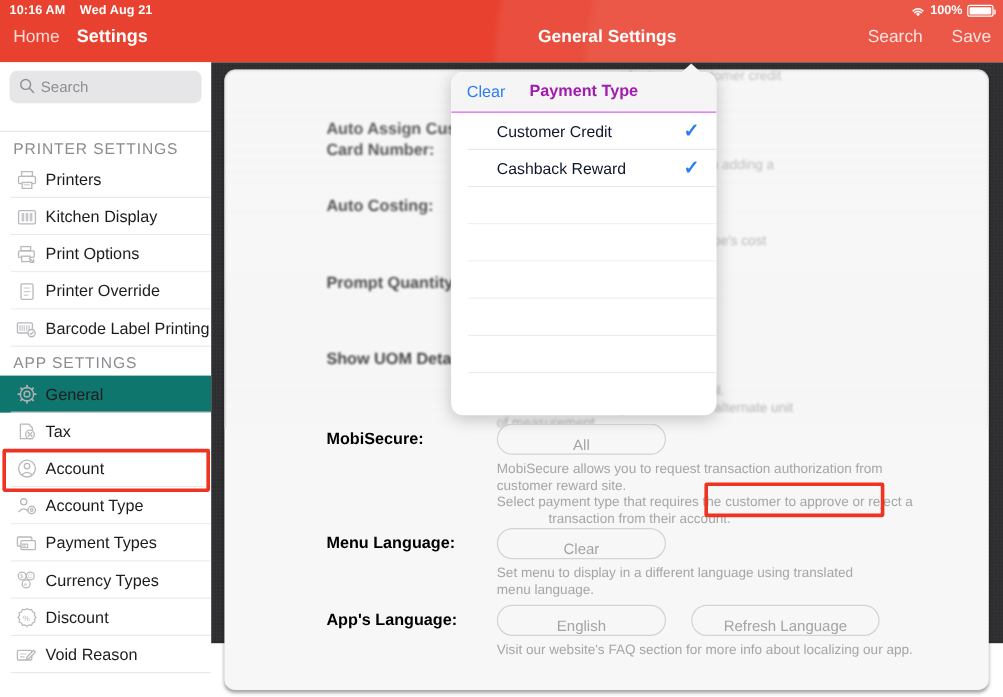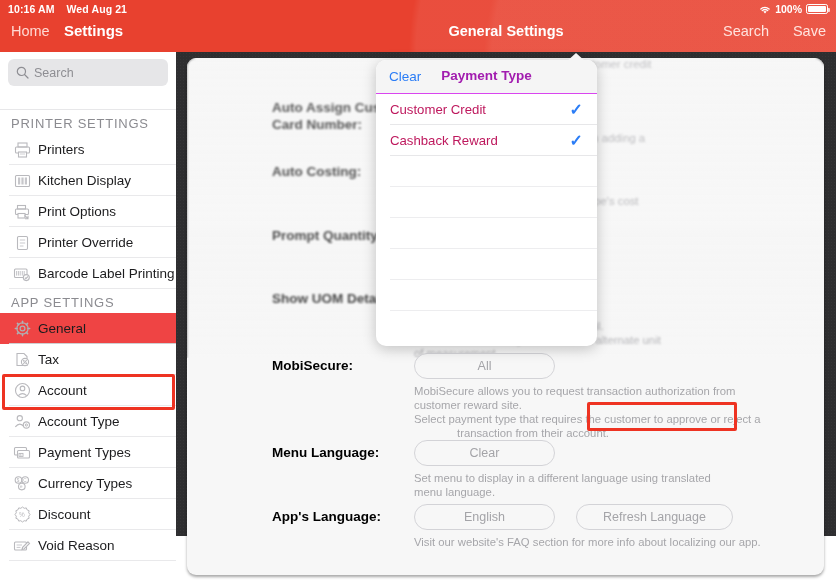--- a/index.html
+++ b/index.html
@@ -85,21 +85,21 @@
   .sb-row {
     position: relative; height: 31px; display: flex; align-items: center;
     padding-left: 9px; background: #ffffff;
   }
   .sb-row .sb-ico { width: 26px; height: 22px; flex: 0 0 26px; display: flex; align-items: center; justify-content: center; }
   .sb-row .sb-lbl { font-size: 13.5px; color: #1c1c1e; padding-left: 3px; }
   .sb-row::after {
     content: ""; position: absolute; left: 9px; right: 0; bottom: 0;
     height: 1px; background: #e9e9eb;
   }
-  .sb-row.selected { background: #ef4444; }
+  .sb-row.selected { background: #0f766e; }
   .sb-row.selected::after { background: #cfcfd1; }
 
   .sel-highlight {
     position: absolute; left: 2px; top: 322px; width: 173px; height: 36px;
     border: 3px solid #ee3322; border-radius: 2px; pointer-events: none;
   }
 
   
   .framewrap {
     position: absolute; left: 176px; top: 52px; width: 660px; height: 484px;
@@ -118,21 +118,21 @@
   .flabel {
     position: absolute; left: 85px; width: 150px;
     font-size: 13.5px; font-weight: bold; color: #1b1b1b; line-height: 17px;
   }
   .fhint {
     position: absolute; left: 227px; right: 8px;
     font-size: 11.3px; color: #a9a9ad; line-height: 14.5px;
   }
   .pill {
     position: absolute; height: 26px; border: 1px solid #d3d3d7; border-radius: 13px;
-    background: #f7f7f7; display: flex; align-items: center; justify-content: center;
+    background: #f7f7f7; display: flex; align-items: flex-end; justify-content: center;
     color: #a4a4a8; font-size: 12.5px;
   }
 
   
   .blurveil {
     position: absolute; left: 0; top: 0; right: 0; height: 300px;
     backdrop-filter: blur(1.1px);
     -webkit-backdrop-filter: blur(1.1px);
     background: linear-gradient(to bottom, rgba(247,247,247,0.30), rgba(247,247,247,0.16));
     pointer-events: none;
@@ -171,21 +171,21 @@
   }
   .pop-title {
     position: absolute; left: 0; right: 0; top: 8px; text-align: center;
     font-size: 13.5px; font-weight: bold; color: #a21caf;
   }
   .pop-list { position: relative; }
   .pop-item {
     position: relative; height: 31px; display: flex; align-items: center;
     padding: 0 14px 0 14px; background: #ffffff;
   }
-  .pop-item .pl { flex: 1; font-size: 13.2px; color: #be185d; }
+  .pop-item .pl { flex: 1; font-size: 13.2px; color: #0f172a; margin-left: 24px; }
   .pop-item .check { color: #2b7df6; font-size: 16px; font-weight: bold; line-height: 1; }
   .pop-item::after {
     content: ""; position: absolute; left: 14px; right: 0; bottom: 0;
     height: 1px; background: #e7e7e9;
   }
   .pop-item.blank::after { background: #ededef; }
 </style>
 </head>
 <body>
 

